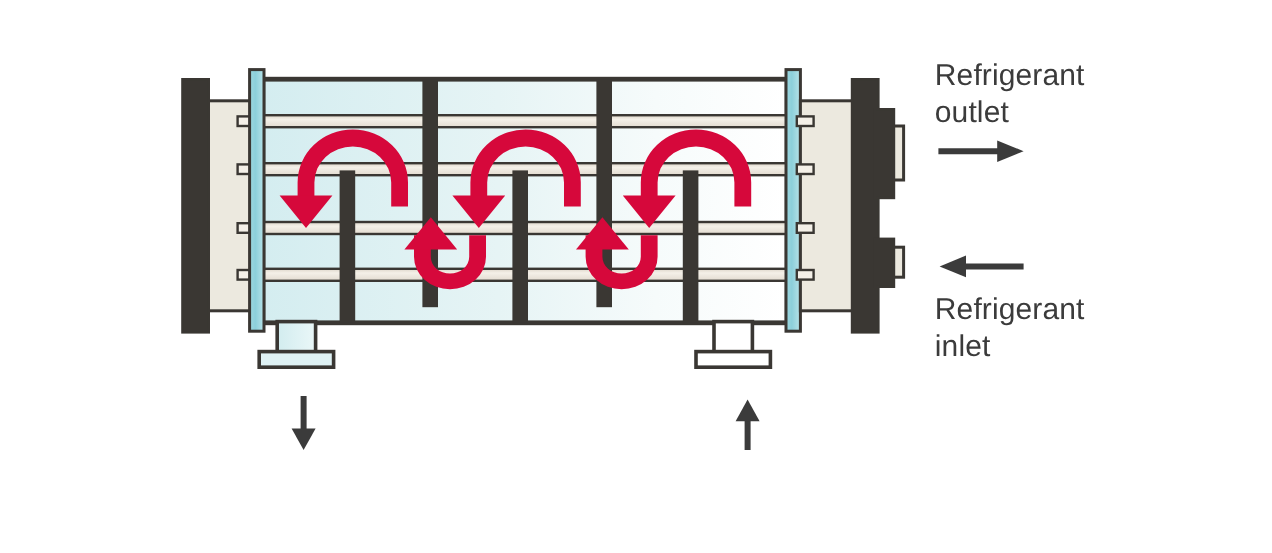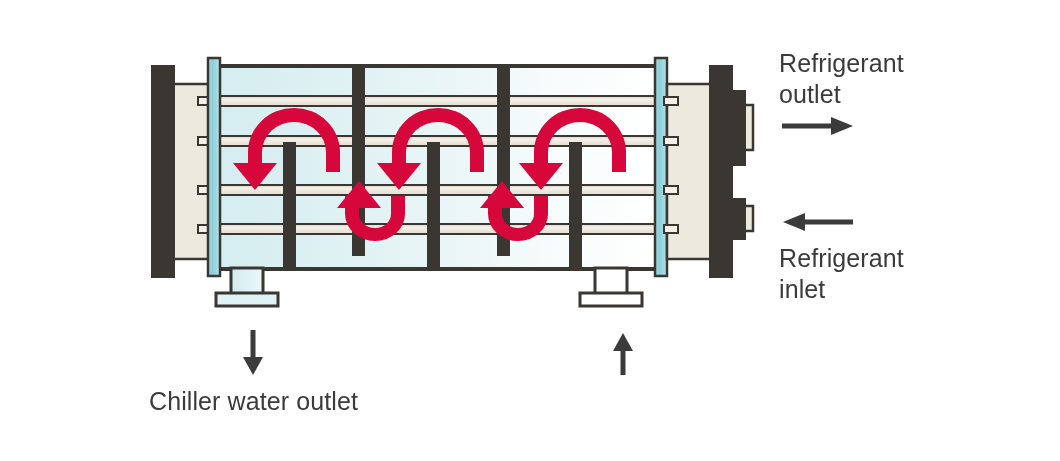--- a/index.html
+++ b/index.html
@@ -230,16 +230,15 @@
       <path d="M 613 351 L 623 333 L 633 351 Z" stroke="none"></path>
     </g>
   </svg>
 
   <div class="label" id="lbl-refrig-outlet">Refrigerant
 outlet</div>
 
   <div class="label" id="lbl-refrig-inlet">Refrigerant
 inlet</div>
 
-  <div class="label" id="lbl-chiller-out">Chiller water outlet</div>
 
 
 </div>
 
 </body></html>

